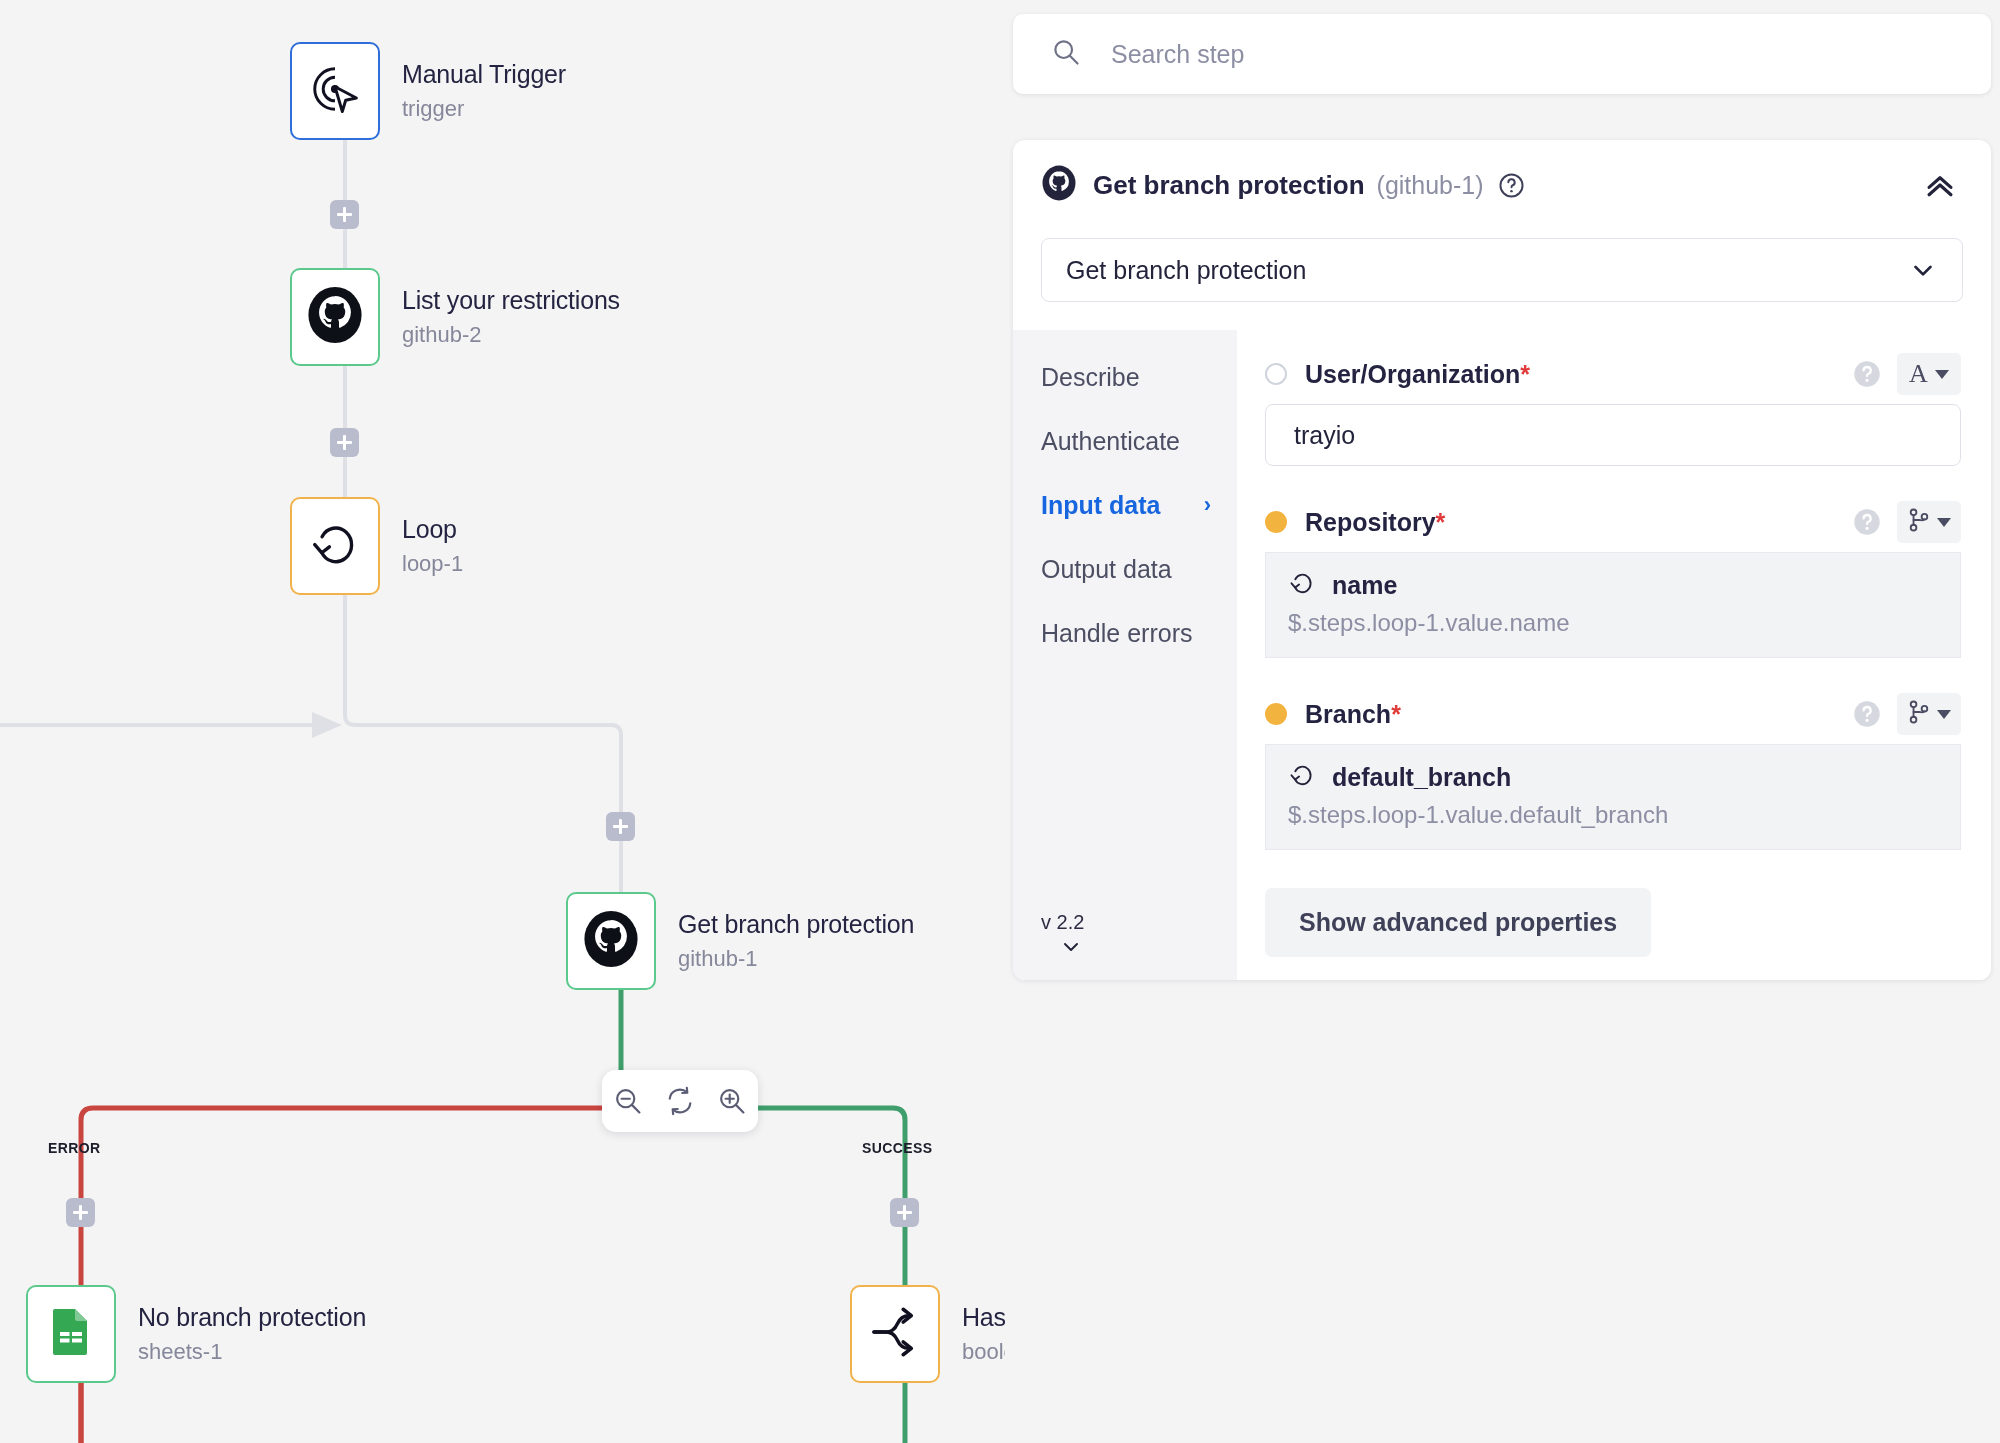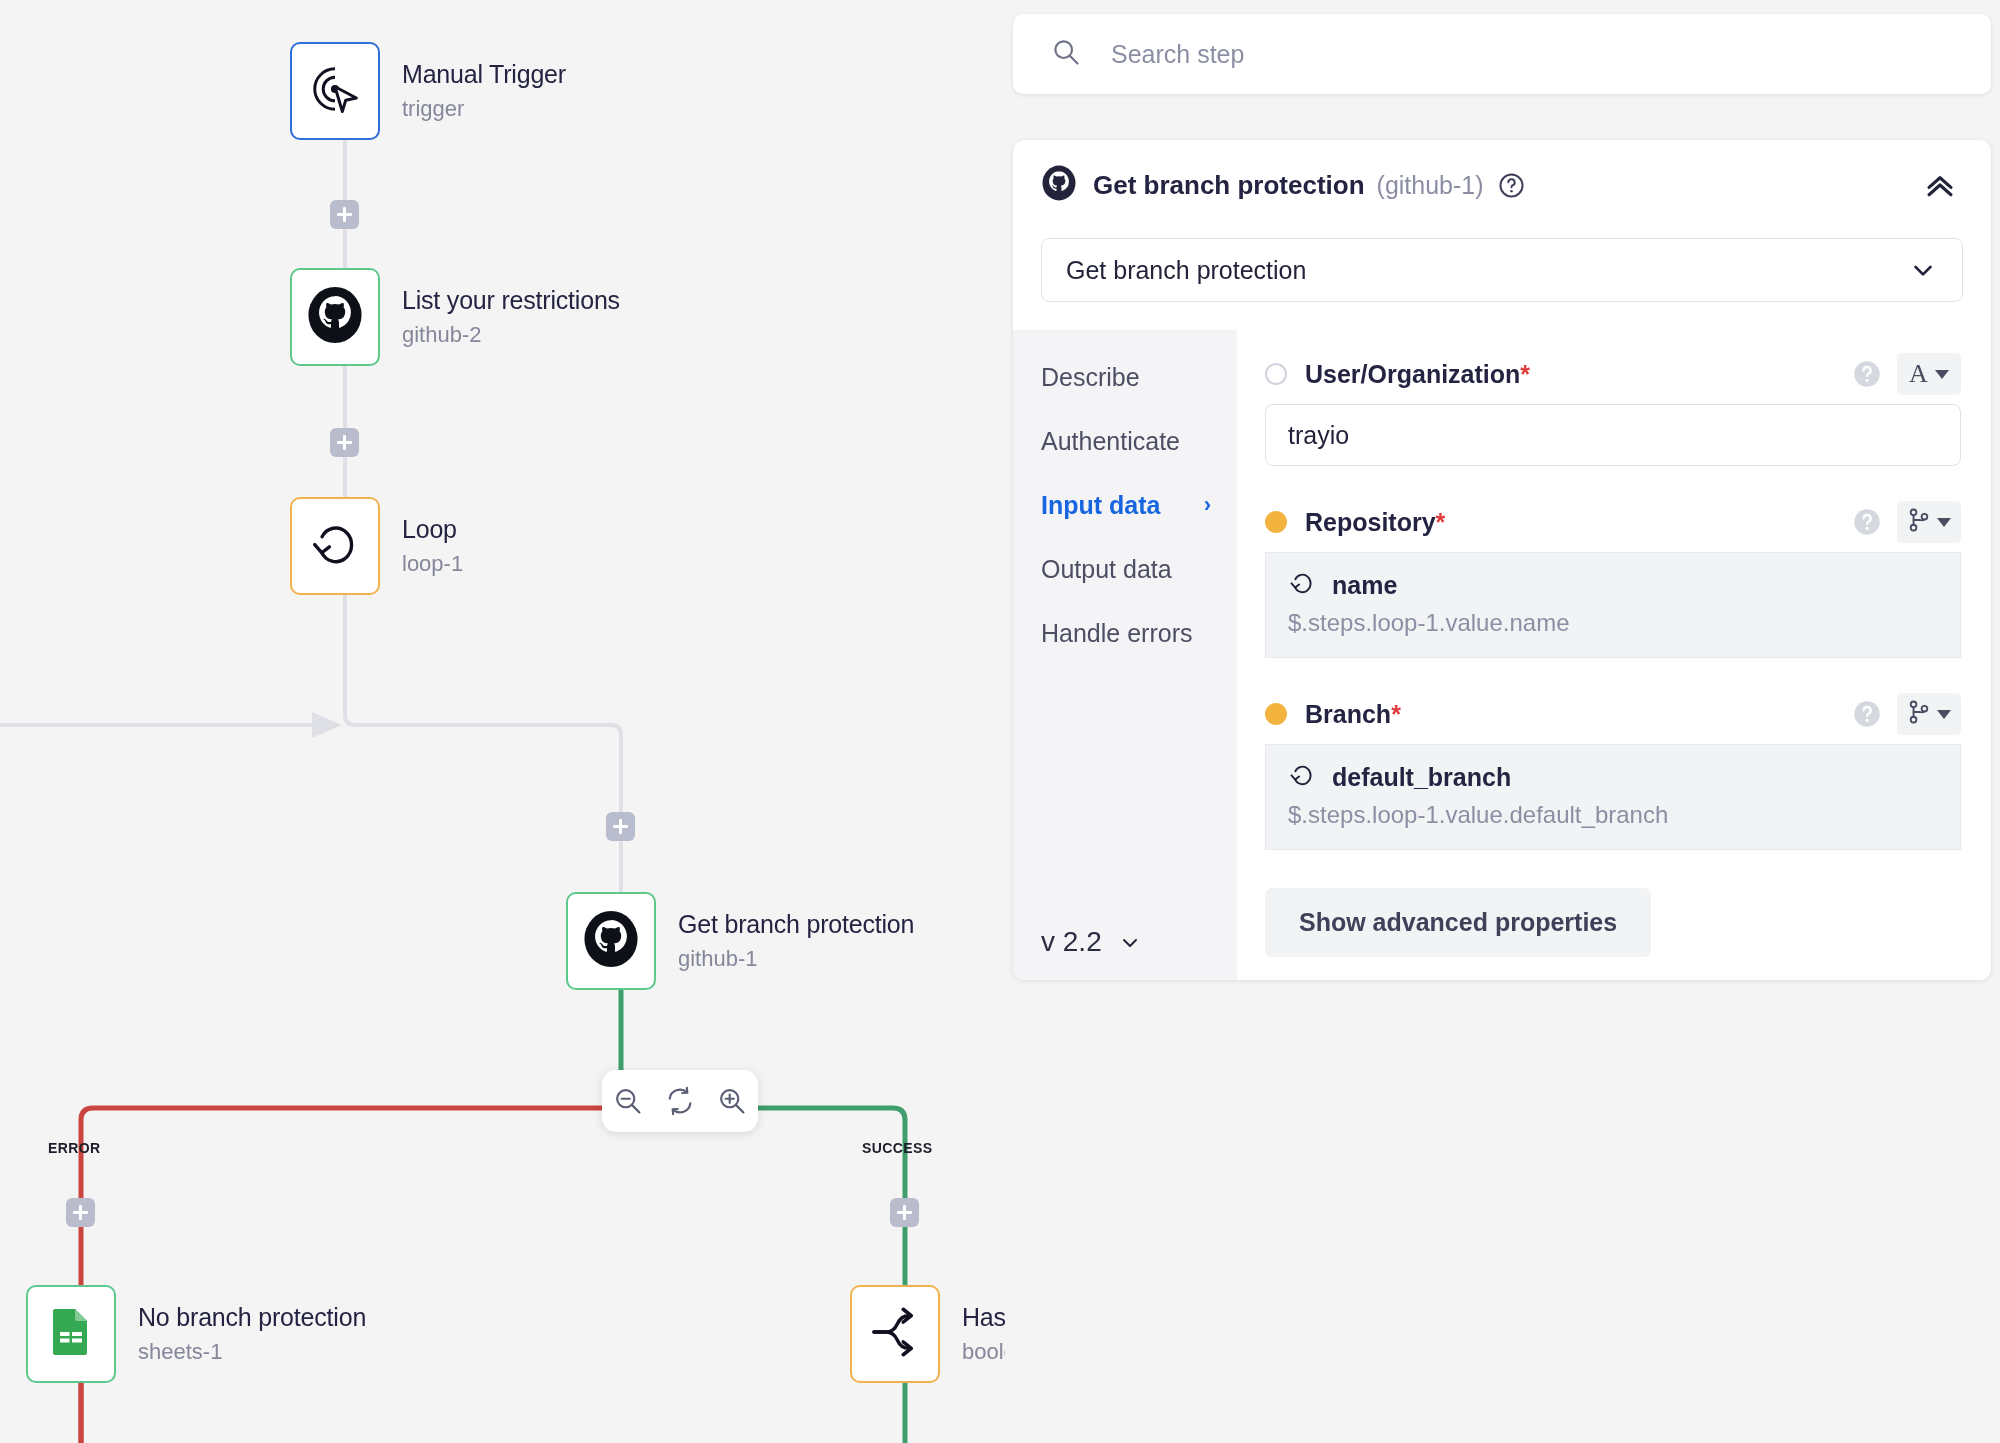--- a/index.html
+++ b/index.html
@@ -125,21 +125,21 @@
   .tab {
     font-size: 25px; color: #4c4e63; padding: 0 0 0 28px;
     height: 50px; display: flex; align-items: center;
     margin-bottom: 14px;
   }
   .tab.active { color: #1766e0; font-weight: 700; }
   .tab .arrow { margin-left: auto; margin-right: 26px; font-size: 22px; }
   .version {
     position: absolute; left: 28px; bottom: 28px;
     display: flex; align-items: center;
-    font-size: 28px; color: #2b2c42;
+    font-size: 20px; color: #2b2c42; flex-direction: column;
   }
   .version .chev { margin-left: 16px; display:flex; }
 
   .fields { flex: 1; padding: 22px 30px 0 28px; background: #fff; }
   .field { margin-bottom: 34px; }
   .field-head { display: flex; align-items: center; height: 44px; }
   .dot {
     width: 22px; height: 22px; border-radius: 50%;
     border: 2px solid #cfd3dc; background: transparent; flex: none;
   }
@@ -162,21 +162,21 @@
     border-top: 9px solid #4a4c61;
   }
   .type-btn .glyph-a {
     font-family: "Liberation Serif", serif; font-size: 26px; color: #4a4c61;
     line-height: 1;
   }
 
   .text-input {
     margin-top: 8px; height: 62px;
     border: 1.5px solid #dfe1e8; border-radius: 8px;
-    display: flex; align-items: center; padding: 0 22px;
+    display: flex; align-items: center; padding: 0 28px;
     font-size: 25px; color: #23243b; background: #fff;
   }
   .chip {
     margin-top: 8px; background: #f2f3f5;
     border: 1.5px solid #e8e9ee; border-radius: 0;
     padding: 16px 22px 20px 22px;
   }
   .chip-row { display: flex; align-items: center; }
   .chip-name {
     font-size: 25px; font-weight: 700; color: #242442; margin-left: 16px;

